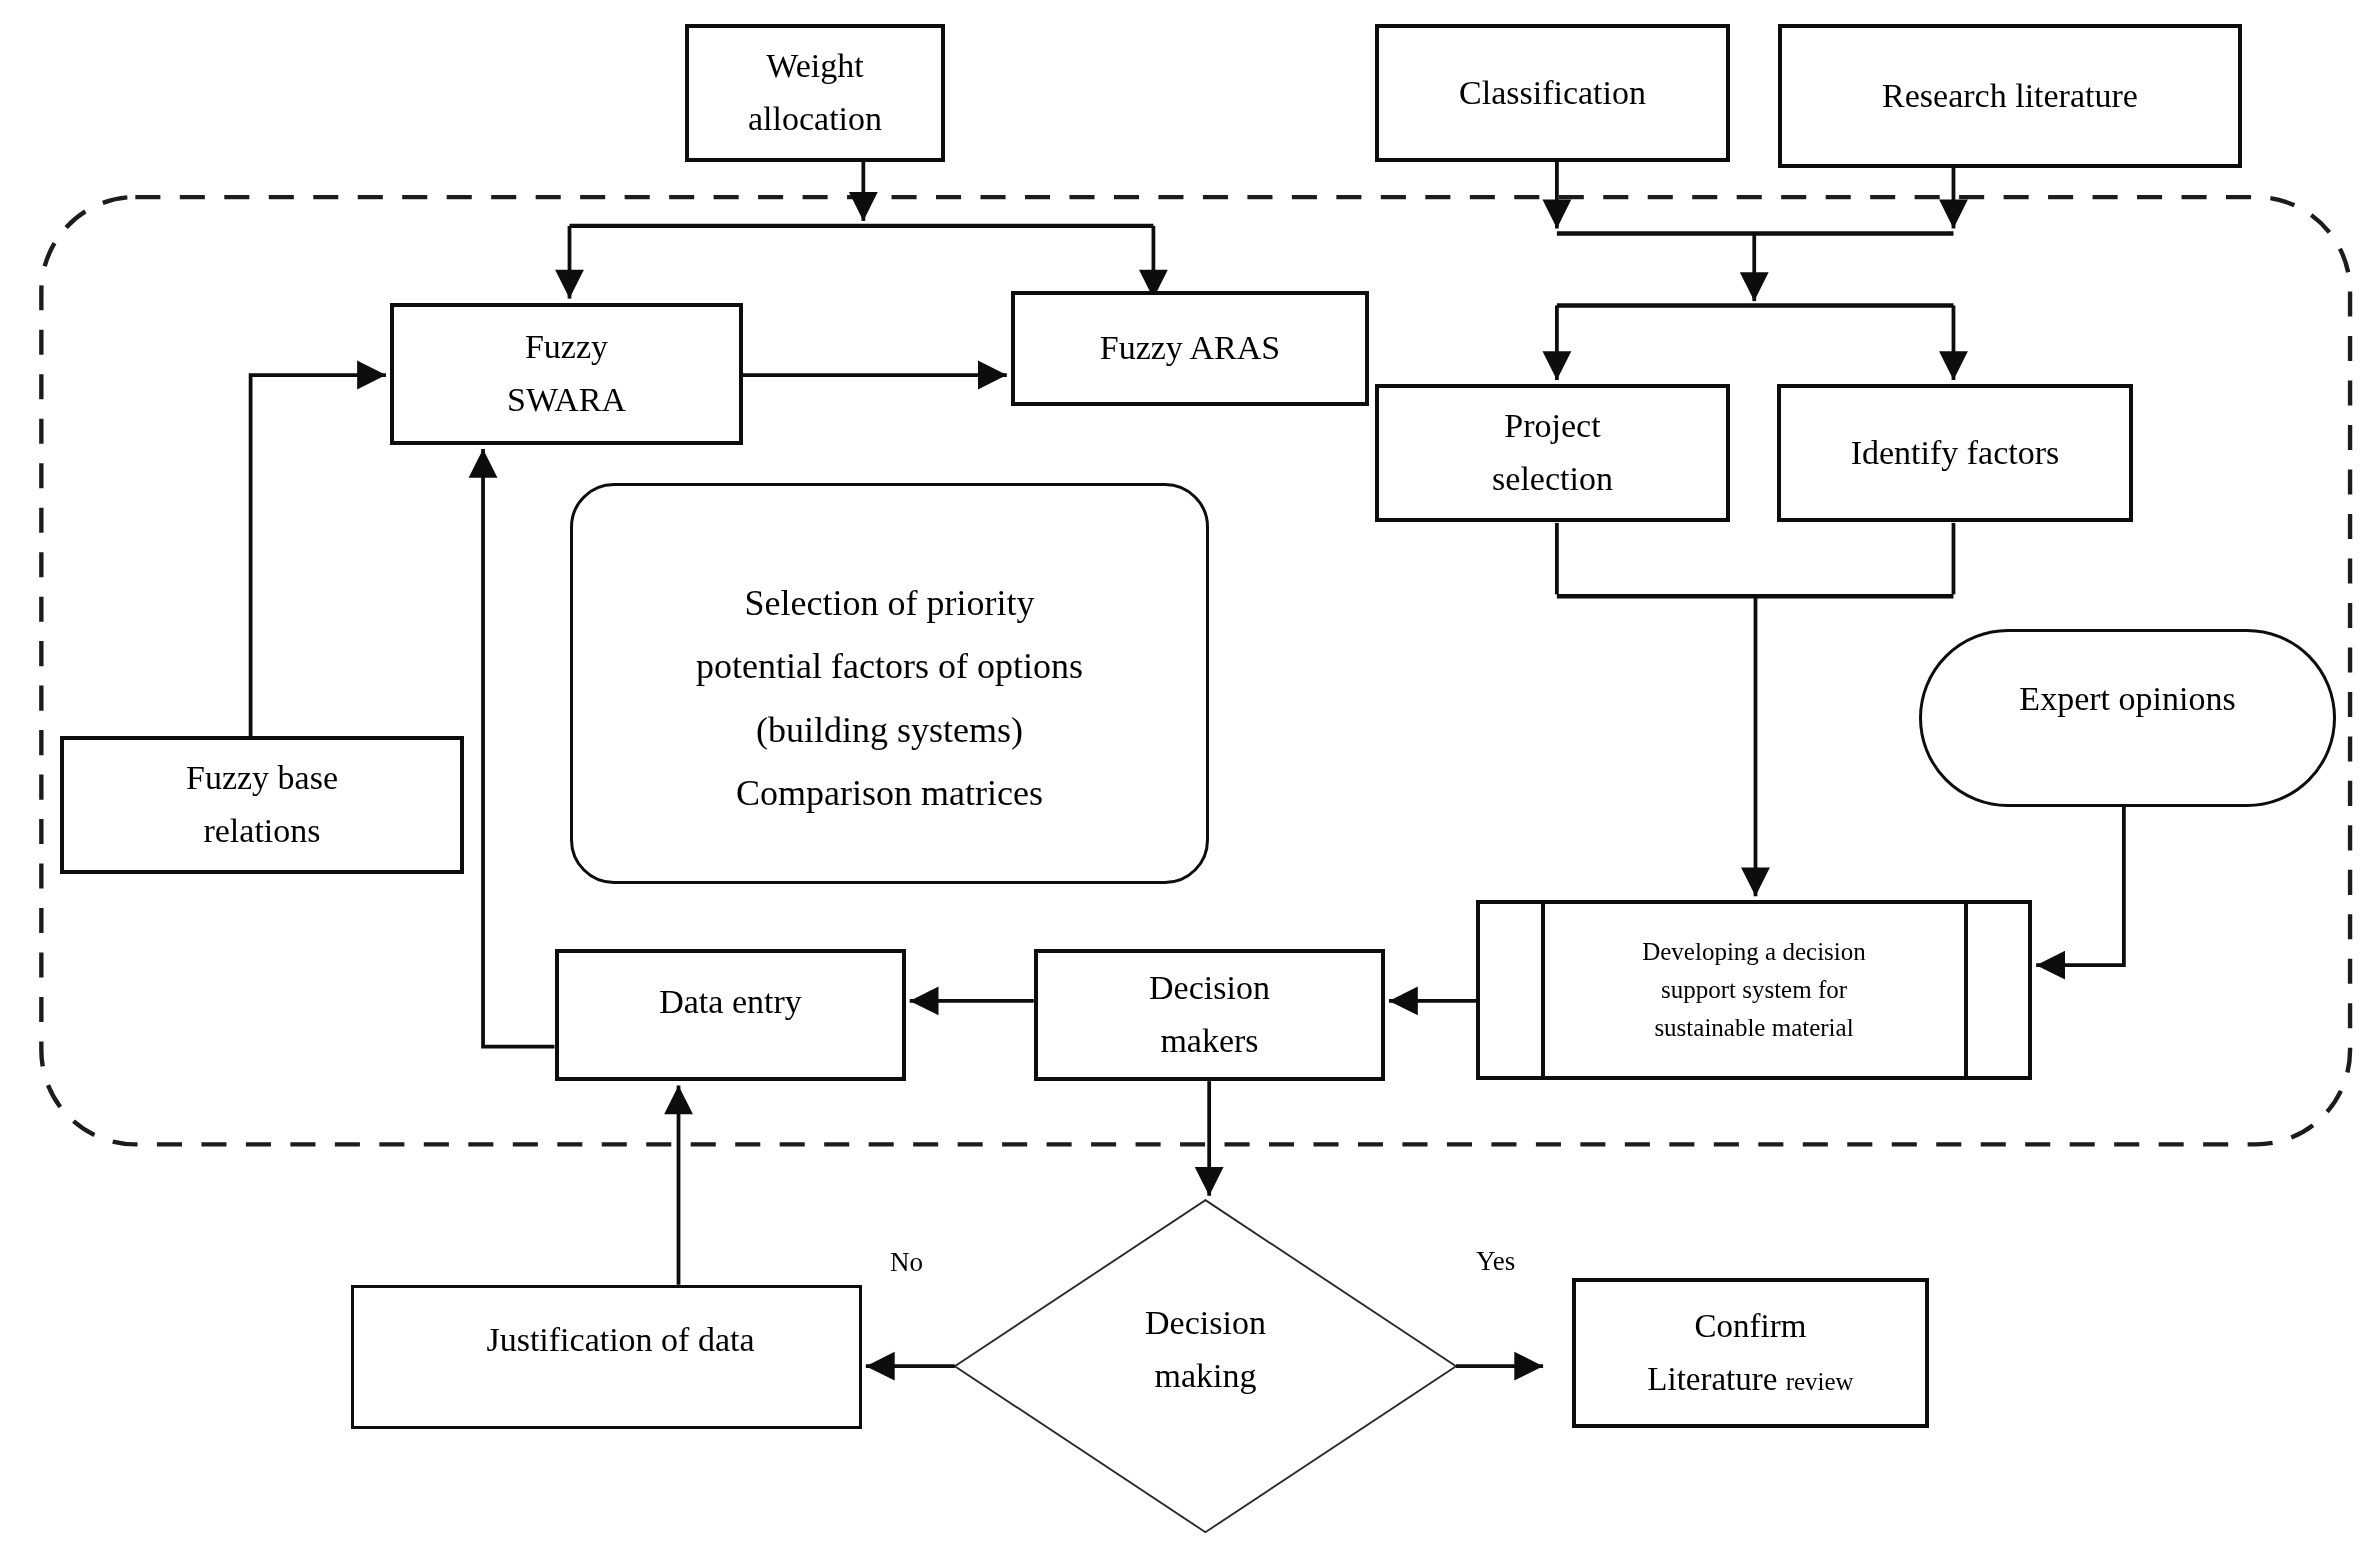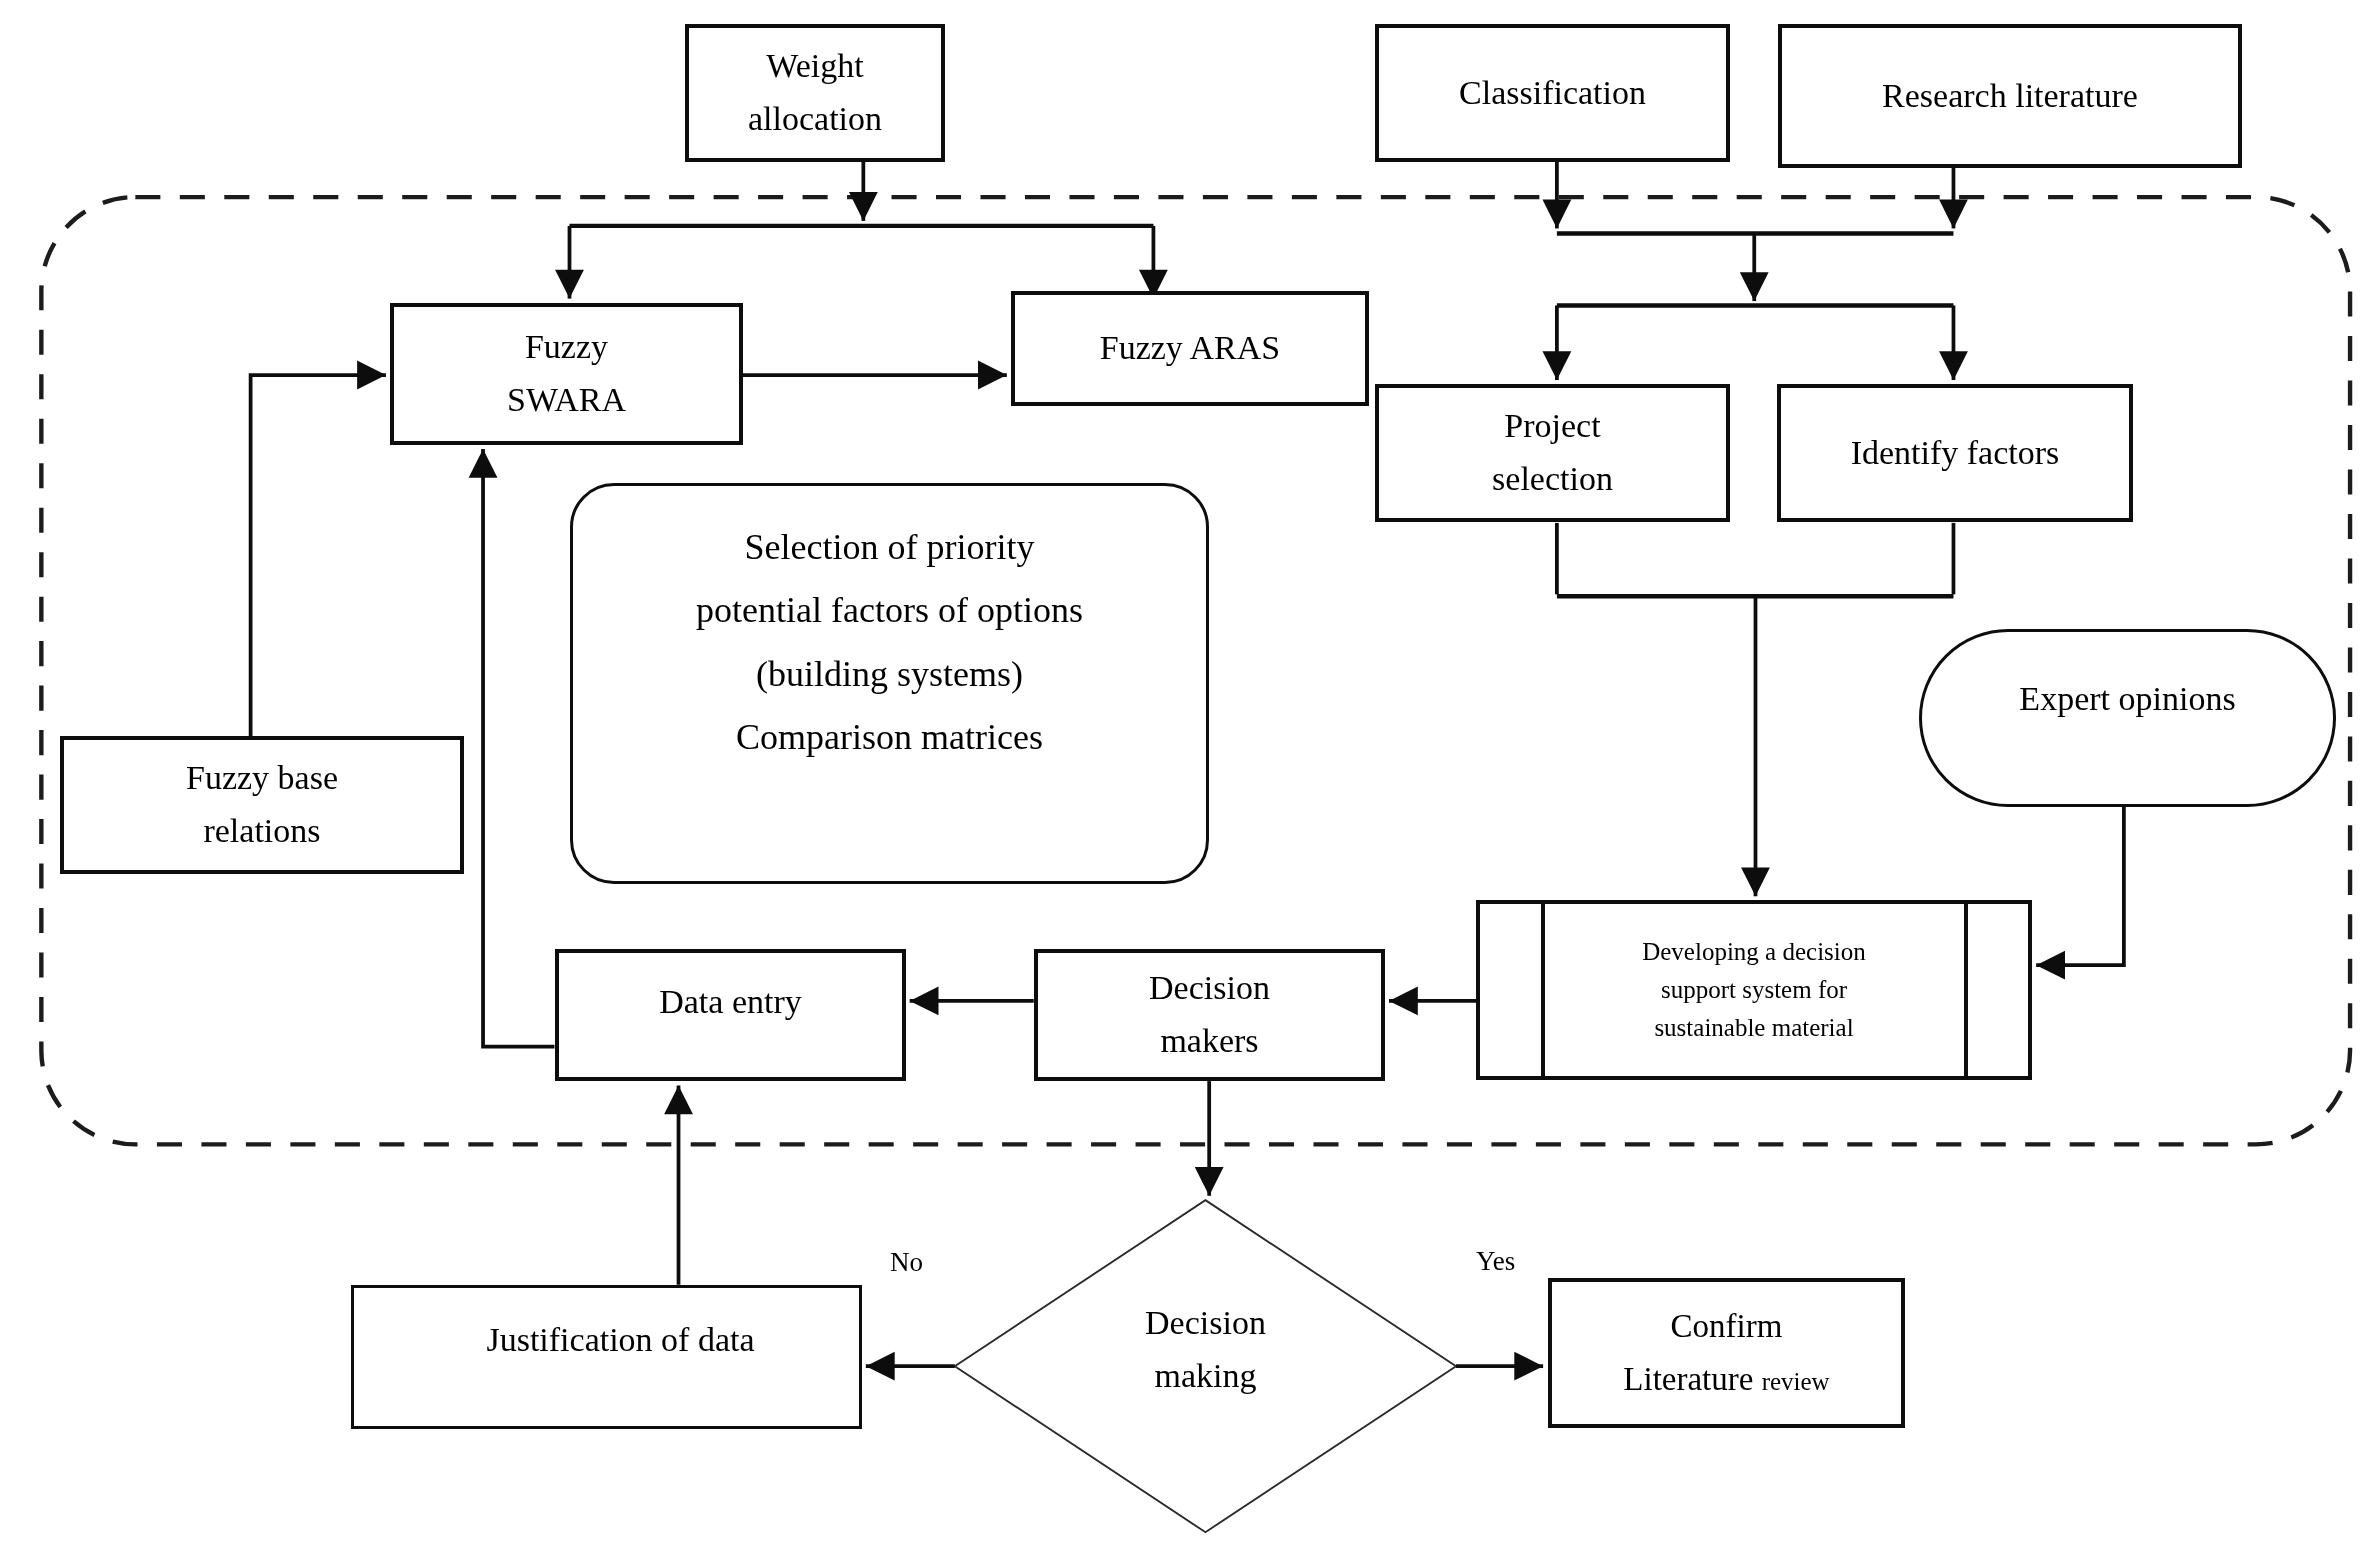--- a/index.html
+++ b/index.html
@@ -39,21 +39,21 @@
   .node .lbl { width: 100%; }
   .rounded {
     border-width: 3.8px;
     border-radius: 44px;
   }
   .stadium {
     border-width: 3.8px;
     border-radius: 91px;
   }
   .note {
-    align-items: flex-start;
+    align-items: center;
     padding-top: 30px;
     font-size: 36px;
     line-height: 1.76;
   }
   .predef { font-size: 25px; line-height: 1.52; }
   .predef .lbl { padding: 0 72px; }
   .side-bar {
     position: absolute;
     top: 0;
     width: 4.4px;
@@ -65,21 +65,21 @@
     background: transparent;
     z-index: 3;
   }
   .edge-label {
     position: absolute;
     z-index: 3;
     font-size: 27px;
     background: transparent;
   }
   .small-word { font-size: 25px; }
-  .confirm-box { font-size: 33px; line-height: 1.6; }
+  .confirm-box { font-size: 33px; line-height: 1.6; margin-left: 24px; }
 </style>
 </head>
 <body>
 
 <div id="canvas">
 
   <svg id="wires" width="2377" height="1552" viewBox="0 0 3794 2476">
     <defs>
       <marker id="ah" markerUnits="userSpaceOnUse" markerWidth="54" markerHeight="54" viewBox="0 0 54 54" refX="50" refY="27" orient="auto">
         <path d="M4,4 L50,27 L4,50 Z" fill="#0d0d0d"></path>

